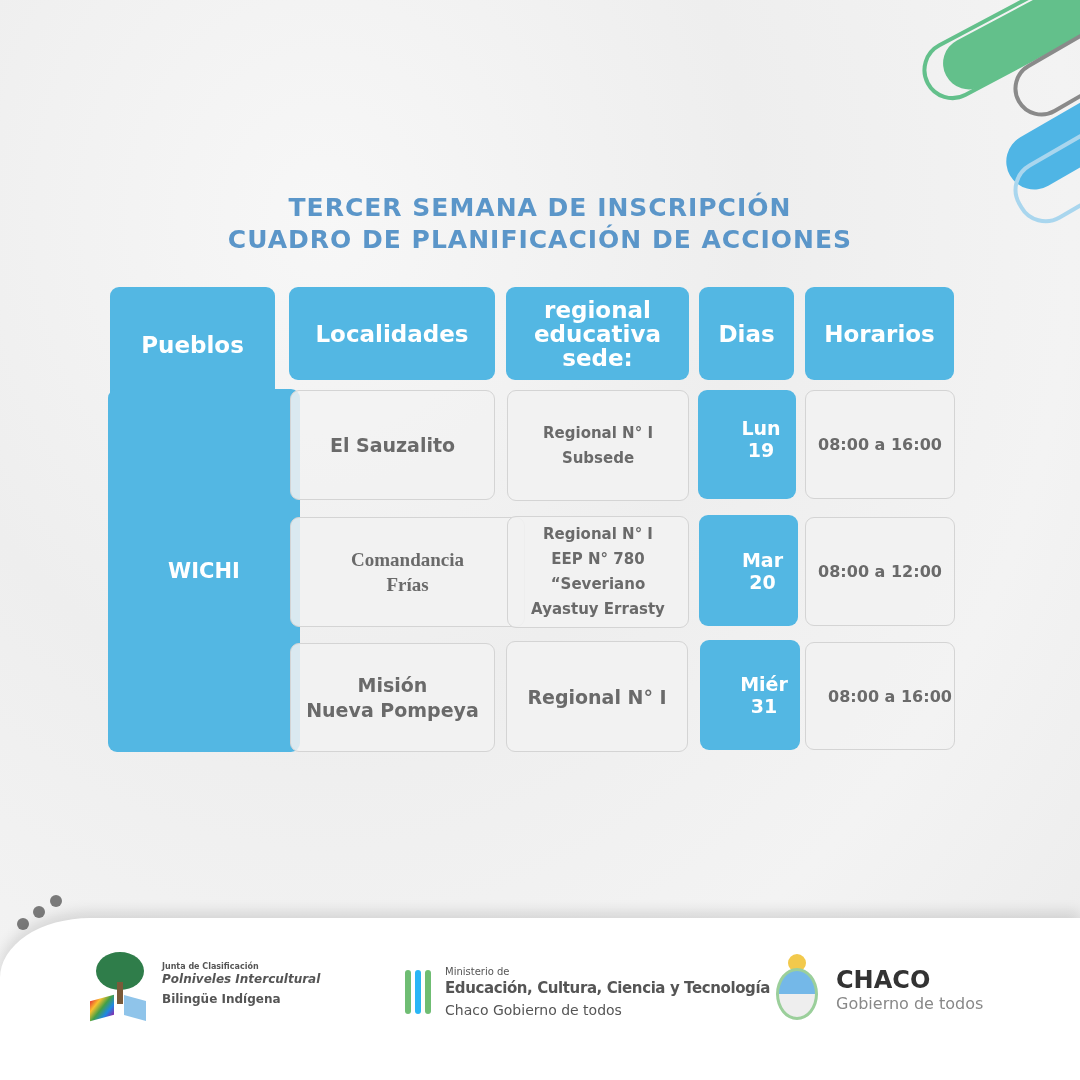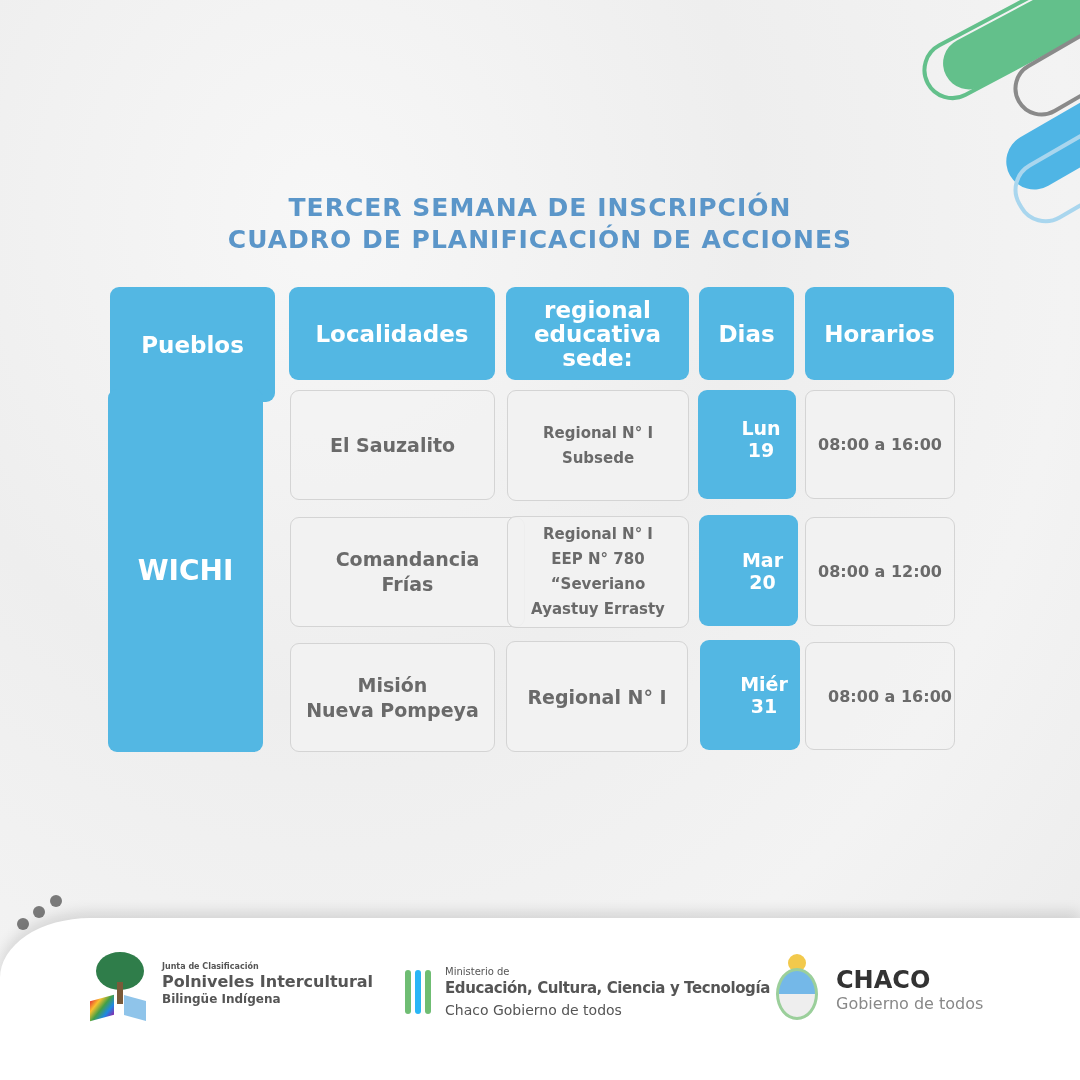--- a/index.html
+++ b/index.html
@@ -58,39 +58,39 @@
 <div class="cell blue head" style="left:506px;top:287px;width:183px;height:93px;padding:0 12px;">
     <span>regional educativa sede:</span>
   </div>
 <div class="cell blue head" style="left:699px;top:287px;width:95px;height:93px;">
     <span>Dias</span>
   </div>
 <div class="cell blue head" style="left:805px;top:287px;width:149px;height:93px;">
     <span>Horarios</span>
   </div>
 
-<div class="cell blue" style="left:108px;top:389px;width:155px;height:363px;font-size:28px;">
+<div class="cell blue" style="left:108px;top:389px;width:192px;height:363px;font-size:21px;">
     <span>WICHI</span>
   </div>
 
 <div class="cell white loc" style="left:290px;top:390px;width:205px;height:110px;">
     <span style="white-space:pre-line;">El Sauzalito</span>
   </div>
 <div class="cell white reg" style="left:507px;top:390px;width:182px;height:111px;">
     <span style="white-space:pre-line;">Regional N° I
 Subsede</span>
   </div>
 <div class="cell blue day" style="left:698px;top:390px;width:98px;height:109px;">
     <span style="margin-top:-12px;">Lun 19</span>
   </div>
 <div class="cell white hor" style="left:805px;top:390px;width:150px;height:109px;">
     <span>08:00 a 16:00</span>
   </div>
 
-<div class="cell white loc" style="left:290px;top:517px;width:235px;height:110px;">
+<div class="cell white loc" style="left:290px;top:517px;width:235px;height:110px;font-family:Liberation Serif, serif;">
     <span style="white-space:pre-line;">Comandancia
 Frías</span>
   </div>
 <div class="cell white reg" style="left:507px;top:516px;width:182px;height:112px;">
     <span style="white-space:pre-line;">Regional N° I
 EEP N° 780
 “Severiano
 Ayastuy Errasty</span>
   </div>
 <div class="cell blue day" style="left:699px;top:515px;width:99px;height:111px;">
@@ -121,21 +121,21 @@
 <div class="footer">
 
   <div class="abs" style="left:88px;top:34px;width:300px;height:72px;text-align:right;">
     <div class="abs" style="left:0;top:0;width:66px;height:70px;">
       <div class="abs" style="left:8px;top:0;width:48px;height:38px;border-radius:50%;background:#2f7d4a;"></div>
       <div class="abs" style="left:29px;top:30px;width:6px;height:22px;background:#7a5a3a;"></div>
       <div class="abs" style="left:2px;top:46px;width:24px;height:20px;background:linear-gradient(135deg,#e53935,#fbc02d,#43a047,#1e88e5,#8e24aa);transform:skewY(-15deg);"></div>
       <div class="abs" style="left:36px;top:46px;width:22px;height:20px;background:#8fc4ea;transform:skewY(15deg);"></div>
     </div>
     <div class="abs" style="left:74px;top:10px;font-size:8px;color:#555;font-weight:bold;">Junta de Clasificación</div>
-    <div class="abs" style="left:74px;top:20px;font-size:16px;color:#555;font-weight:bold;white-space:nowrap;">Polniveles Intercultural</div>
+    <div class="abs" style="left:74px;top:20px;font-size:12px;color:#555;font-weight:bold;white-space:nowrap;font-style:italic;">Polniveles Intercultural</div>
     <div class="abs" style="left:74px;top:40px;font-size:12px;color:#555;font-weight:bold;">Bilingüe Indígena</div>
   </div>
 
   <div class="abs" style="left:405px;top:46px;width:360px;height:60px;">
     <div class="abs" style="left:0;top:6px;width:30px;height:44px;">
       <div class="abs" style="left:0;top:0;width:6px;height:44px;border-radius:3px;background:#6fbd73;"></div>
       <div class="abs" style="left:10px;top:0;width:6px;height:44px;border-radius:3px;background:#29b6f6;"></div>
       <div class="abs" style="left:20px;top:0;width:6px;height:44px;border-radius:3px;background:#6fbd73;"></div>
     </div>
     <div class="abs" style="left:40px;top:2px;font-size:10px;color:#555;">Ministerio de</div>

